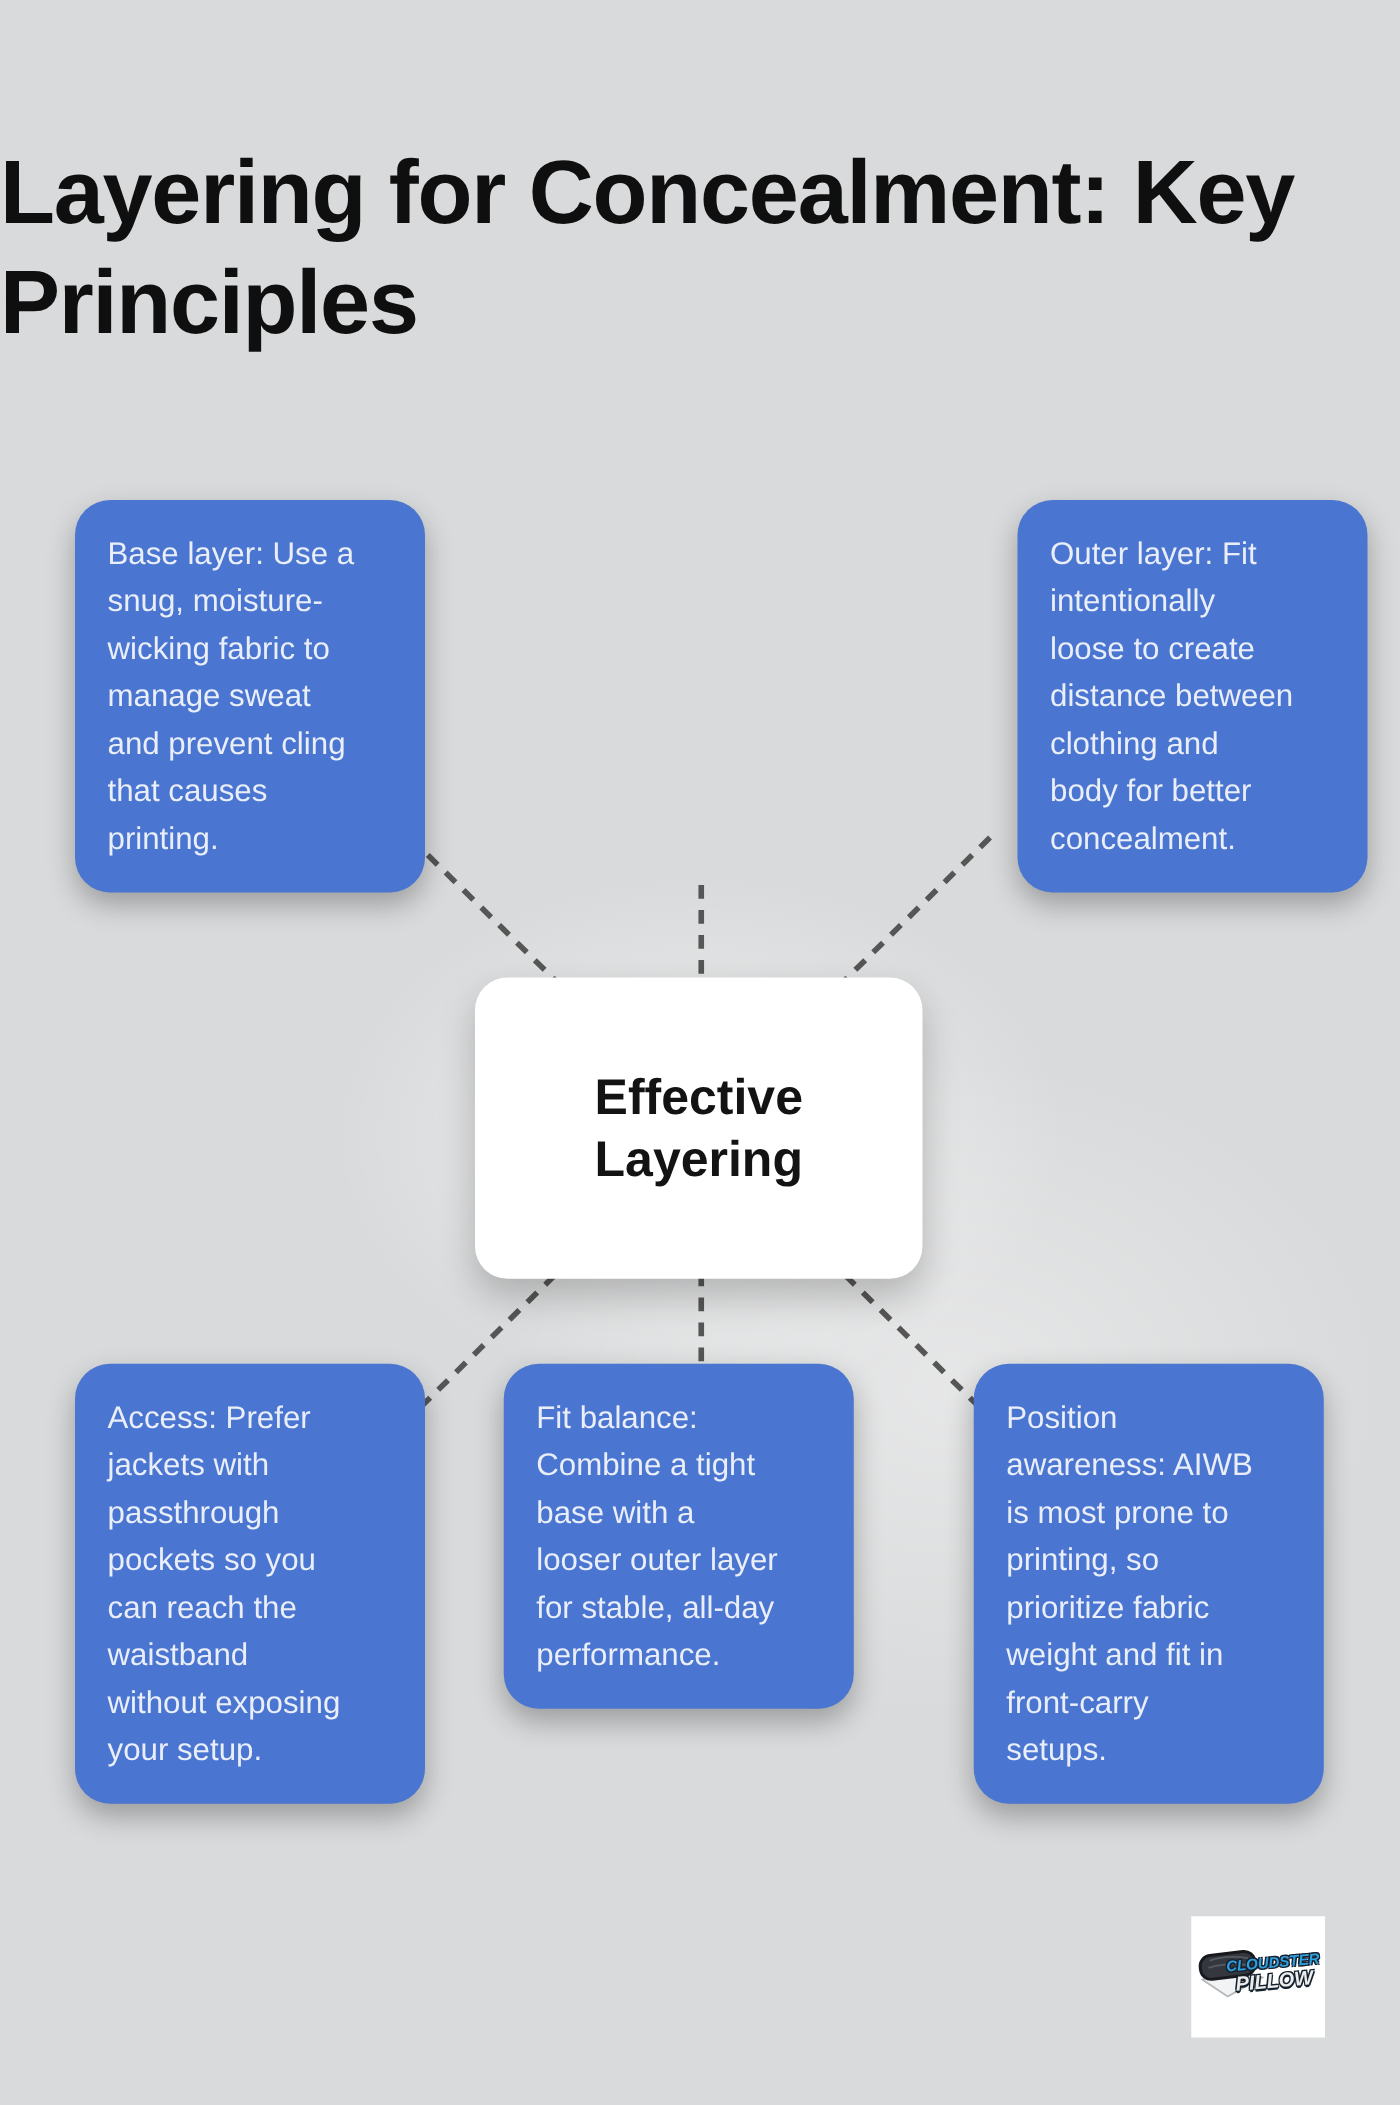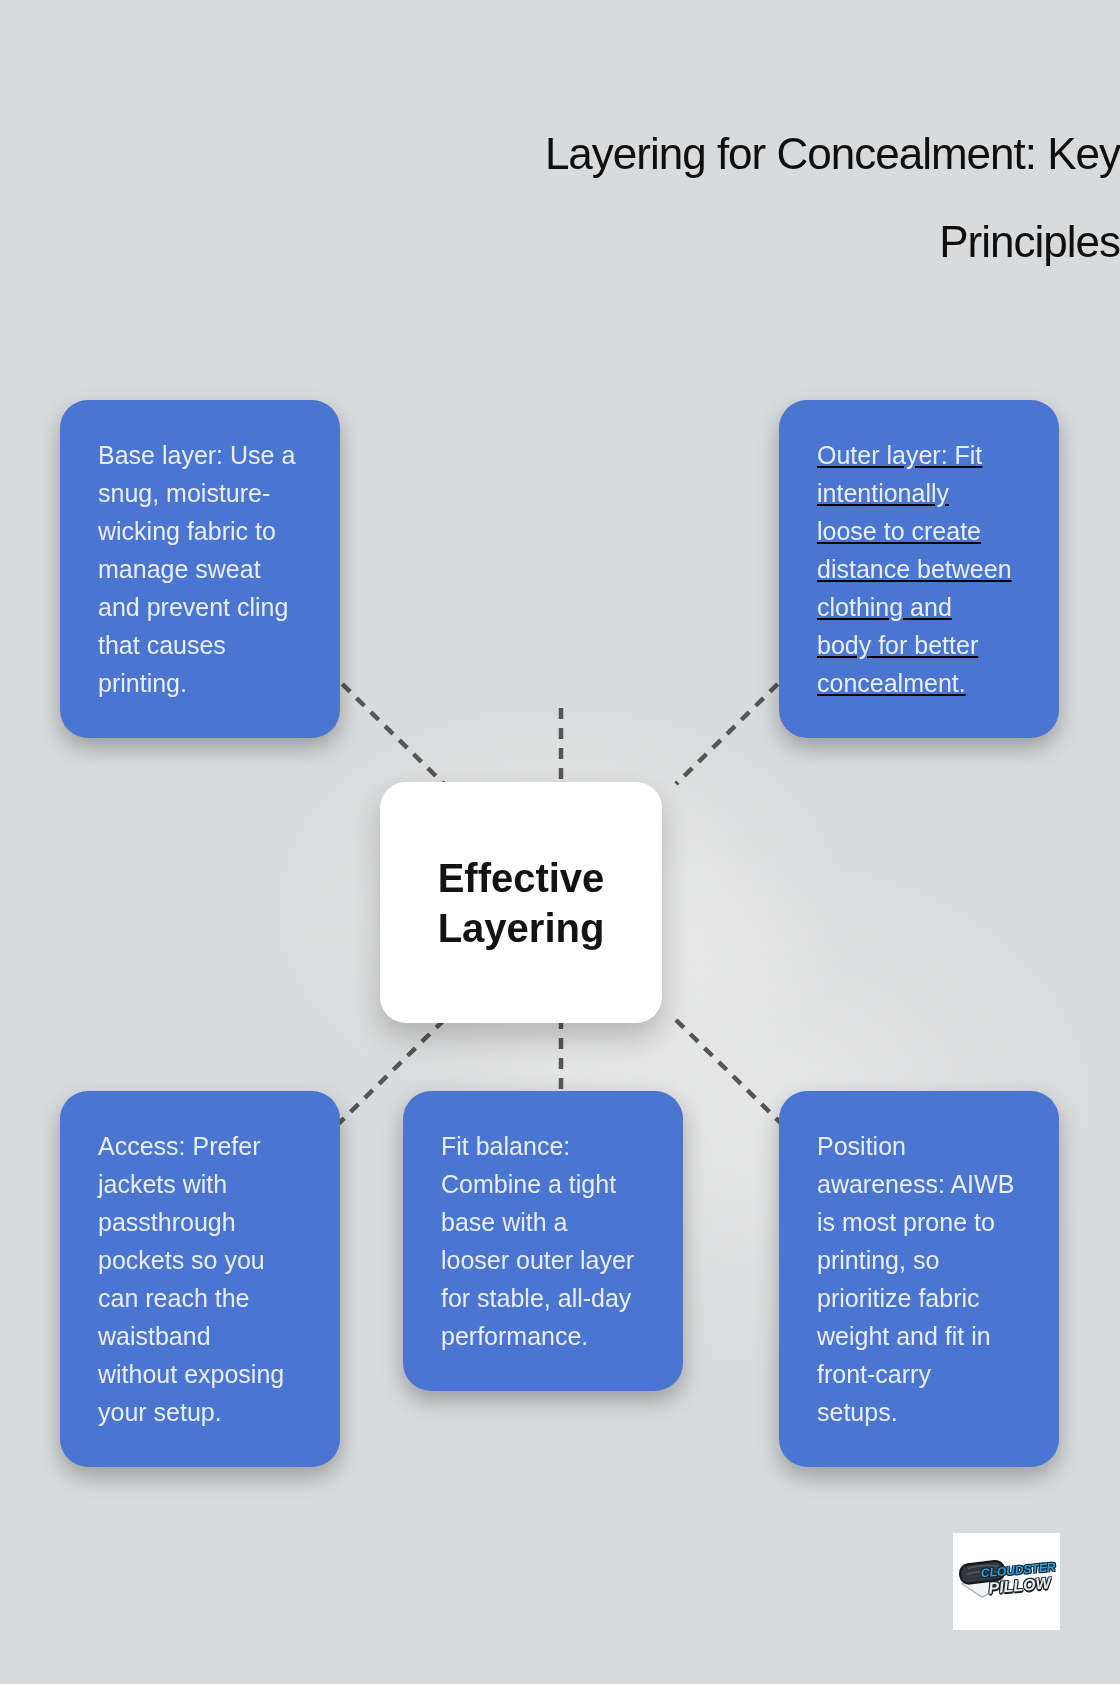--- a/index.html
+++ b/index.html
@@ -27,24 +27,24 @@
     background:
       radial-gradient(420px 300px at 50% 54%, rgba(255,255,255,0.55), rgba(255,255,255,0) 70%),
       radial-gradient(500px 380px at 68% 66%, rgba(255,255,255,0.35), rgba(255,255,255,0) 70%),
       var(--background);
   }
   .title{
     position:absolute;
     left:0; top:110px;
     width:100%;
     margin:0;
-    text-align:right;
-    font-size:44px;
+    text-align:left;
+    font-size:72px;
     line-height:88px;
-    font-weight:400;
+    font-weight:700;
     letter-spacing:-1px;
     color:var(--title-text);
     white-space:pre-line;
   }
   .connectors{
     position:absolute;
     left:0; top:0;
     width:1120px; height:1684px;
     z-index:1;
   }
@@ -58,36 +58,36 @@
     position:absolute;
     width:280px;
     box-sizing:border-box;
     padding:24px 26px;
     background:var(--node-fill);
     border-radius:28px;
     box-shadow:0 10px 22px rgba(0,0,0,0.28);
     z-index:2;
   }
   .node p{
-    margin:12px;
+    margin:0;
     font-size:25px;
     line-height:38px;
     color:var(--node-text);
     white-space:pre-line;
   }
   .n1{left:60px;  top:400px;}
   .n2{left:421px; top:400px;}
-  .n3{left:779px; top:400px;text-decoration:underline;}
+  .n3{left:814px; top:400px;}
   .n4{left:60px;  top:1091px;}
   .n5{left:403px; top:1091px;}
   .n6{left:779px; top:1091px;}
   .center-node{
     position:absolute;
     left:380px; top:782px;
-    width:282px; height:241px;
+    width:358px; height:241px;
     background:var(--center-fill);
     border-radius:26px;
     box-shadow:0 14px 30px rgba(0,0,0,0.22);
     display:flex;
     align-items:center;
     justify-content:center;
     z-index:2;
   }
   .center-node span{
     font-size:40px;

